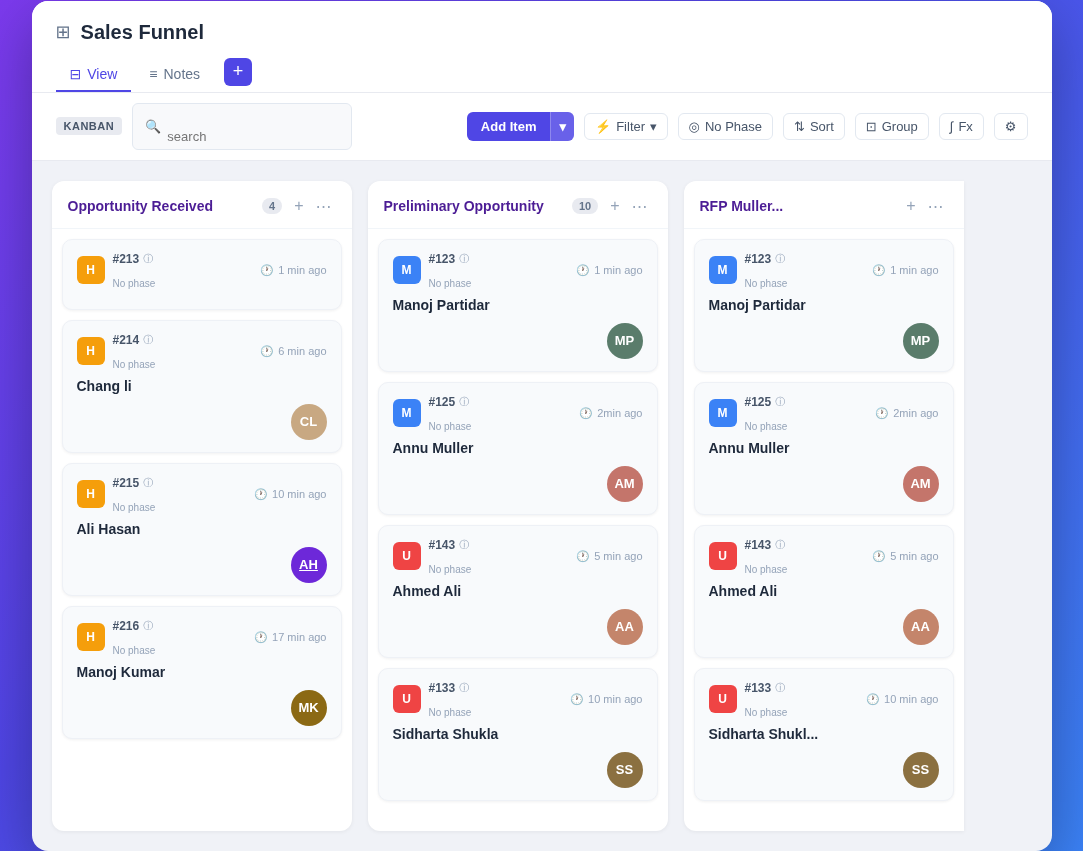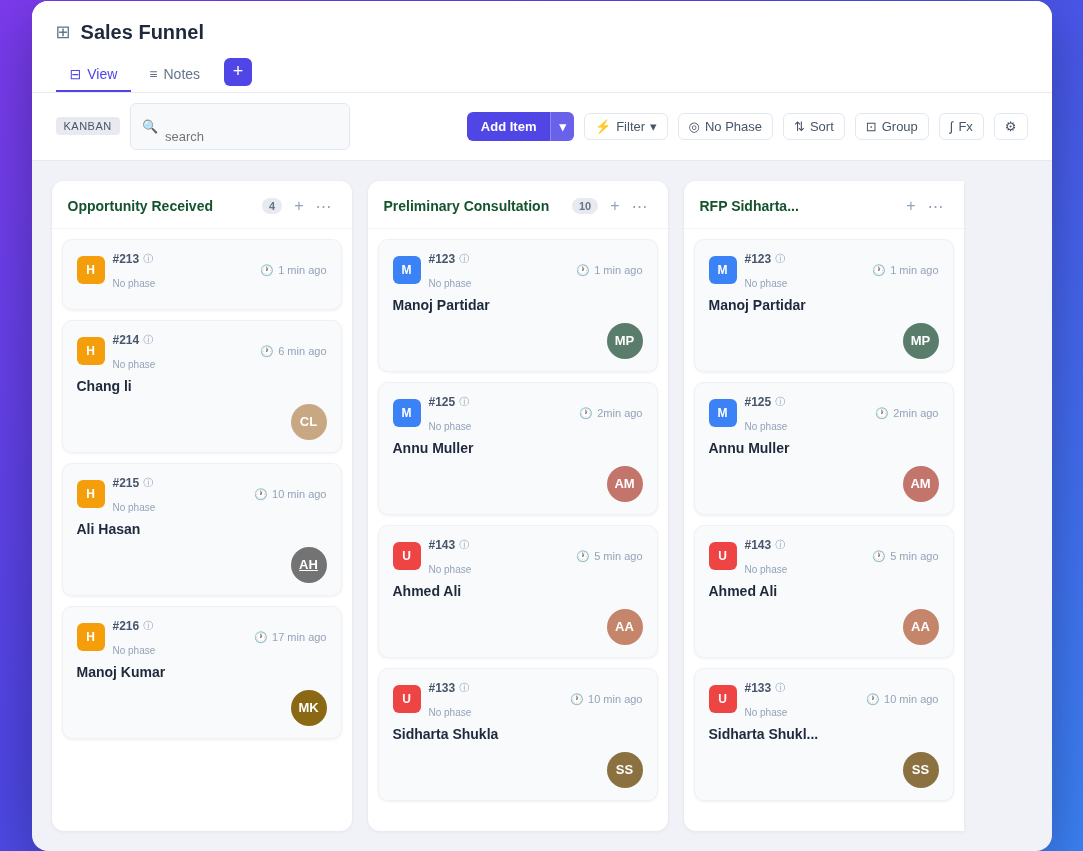--- a/index.html
+++ b/index.html
@@ -81,21 +81,21 @@
       padding: 10px 24px;
       display: flex;
       align-items: center;
       gap: 10px;
       border-bottom: 1px solid #e8eaf0;
     }
     .kanban-badge {
       background: #e8eaf0;
       color: #475569;
       font-size: 11px;
-      font-weight: 400;
+      font-weight: 700;
       padding: 3px 8px;
       border-radius: 4px;
       letter-spacing: 0.5px;
     }
     .search-box {
       display: flex;
       align-items: center;
       gap: 6px;
       background: #f8f9fb;
       border: 1px solid #e2e8f0;
@@ -174,21 +174,21 @@
     .column-header {
       display: flex;
       align-items: center;
       padding: 14px 16px 10px;
       gap: 8px;
       border-bottom: 1px solid #f1f5f9;
     }
     .column-title {
       font-size: 14px;
       font-weight: 700;
-      color: #14532d;
+      color: #4c1d95;
       flex: 1;
     }
     .column-count {
       background: #e8eaf0;
       color: #64748b;
       font-size: 11px;
       font-weight: 700;
       padding: 2px 7px;
       border-radius: 10px;
     }
@@ -433,21 +433,21 @@
                 <span class="card-phase">No phase</span>
               </div>
             </div>
             <div class="card-time">
               <span class="card-clock-icon">🕐</span>
               <span>10 min ago</span>
             </div>
           </div>
           <div class="card-name">Ali Hasan</div>
           <div class="card-bottom">
-            <div class="person-avatar-circle" style="background:#737373;width:36px;height:36px;border-radius:50%;font-size:13px;text-decoration:underline;">AH</div>
+            <div class="person-avatar-circle" style="background:#6d28d9;width:36px;height:36px;border-radius:50%;font-size:13px;text-decoration:underline;">AH</div>
           </div>
         </div>
 
         <div class="card">
           <div class="card-top">
             <div class="card-left">
               <div class="card-avatar" style="background:#f59e0b">H</div>
               <div class="card-meta">
                 <div class="card-id-row">
                   <span class="card-id">#216</span>
@@ -464,21 +464,21 @@
           <div class="card-name">Manoj Kumar</div>
           <div class="card-bottom">
             <div class="person-avatar-circle" style="background:#8b6914;width:36px;height:36px;border-radius:50%;font-size:13px;">MK</div>
           </div>
         </div>
       </div>
     </div>
 
     <div class="column">
       <div class="column-header">
-        <span class="column-title">Preliminary Consultation</span>
+        <span class="column-title">Preliminary Opportunity</span>
         <span class="column-count">10</span>
         <div class="col-header-actions">
           <button class="col-icon-btn">+</button>
           <button class="col-icon-btn">⋯</button>
         </div>
       </div>
       <div class="cards-list">
 
         <div class="card">
           <div class="card-top">
@@ -569,21 +569,21 @@
           <div class="card-name">Sidharta Shukla</div>
           <div class="card-bottom">
             <div class="person-avatar-circle" style="background:#8b7040;width:36px;height:36px;border-radius:50%;font-size:13px;">SS</div>
           </div>
         </div>
       </div>
     </div>
 
     <div class="column-partial">
       <div class="column-header">
-        <span class="column-title">RFP Sidharta...</span>
+        <span class="column-title">RFP Muller...</span>
         <div class="col-header-actions">
           <button class="col-icon-btn">+</button>
           <button class="col-icon-btn">⋯</button>
         </div>
       </div>
       <div class="cards-list">
 
         <div class="card">
           <div class="card-top">
             <div class="card-left">

